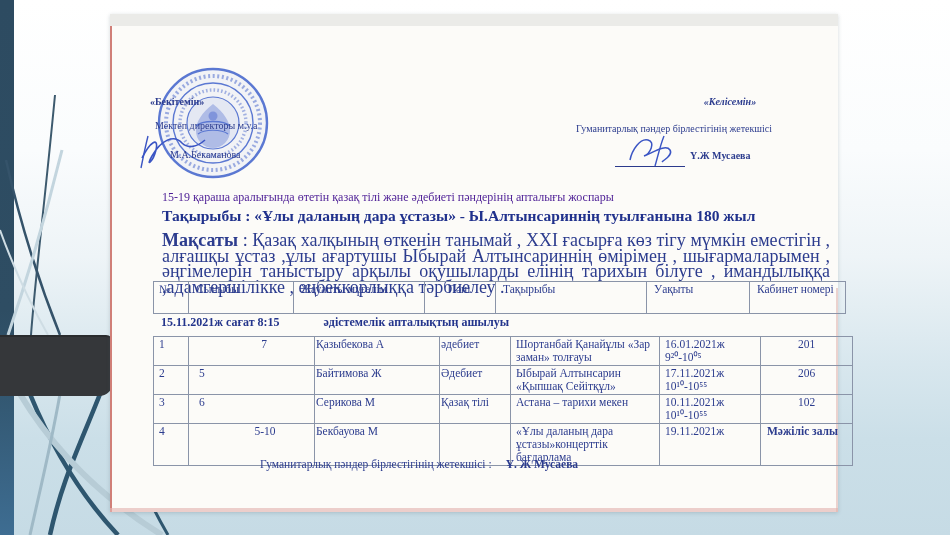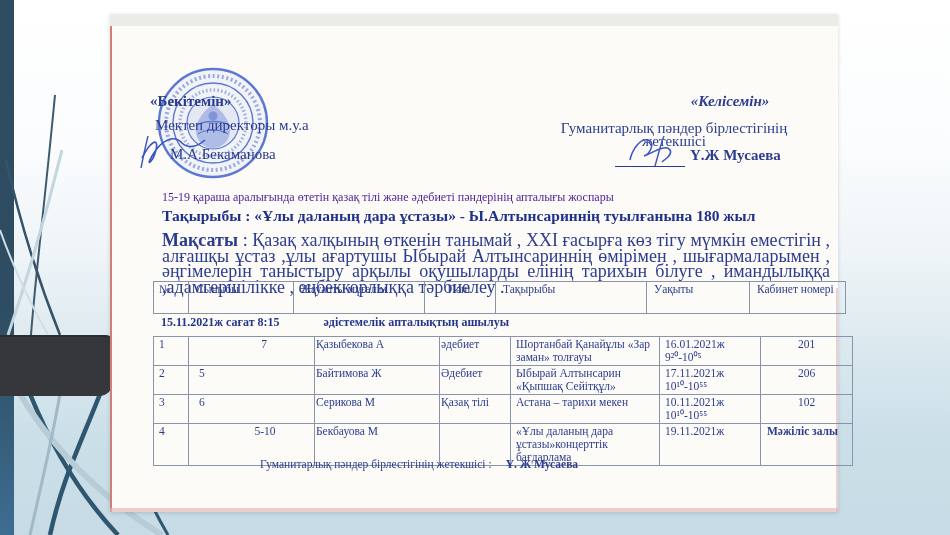--- a/index.html
+++ b/index.html
@@ -13,21 +13,21 @@
     border-top:2px solid #2a2c2e;border-radius:0 7px 14px 0;z-index:3;}
   .paper{position:absolute;left:110px;top:14px;width:728px;height:498px;background:#fcfbf8;
     z-index:4;box-shadow:0 1px 4px rgba(60,80,90,.22);color:#2c3c8e;}
   .paper-topstrip{position:absolute;top:0;left:0;right:0;height:12px;background:#ebebe8;}
   .paper-left-red{position:absolute;left:0;top:12px;bottom:0;width:2px;background:#c2554e;opacity:.75;}
   .paper-bottom-pink{position:absolute;left:0;right:0;bottom:0;height:4px;background:#e4b6b2;opacity:.65;}
   .paper-right-pink{position:absolute;right:0;top:55%;bottom:0;width:2px;background:#ddb0ac;opacity:.55;}
   .abs{position:absolute;}
   .seal{left:46px;top:52px;width:114px;height:114px;}
   .sig{pointer-events:none;}
-  .t-s{font-size:15px;line-height:13px;}
+  .t-s{font-size:10px;line-height:13px;}
   .bold{font-weight:bold;}
   .center{text-align:center;}
   .plan-line{left:52px;top:176px;font-size:12px;font-weight:normal;color:#4c1d95;white-space:nowrap;}
   .doc-title{left:52px;top:193px;font-size:15.5px;font-weight:bold;color:#20318c;white-space:nowrap;}
   .goal{left:52px;top:219px;width:668px;font-size:18px;line-height:15.5px;color:#2c3c8e;text-align:justify;}
   .sig-line{border-bottom:1.2px solid #2b3a8c;}
   .doc-table{border-collapse:collapse;table-layout:fixed;width:637px;font-size:11.5px;line-height:13px;color:#2c3c8e;}
   .doc-table td{border:1px solid #8a94a8;vertical-align:top;padding:1px 3px;overflow:hidden;}
   .doc-table td:nth-child(1){width:26px;padding-left:5px;}
   .doc-table td:nth-child(2){width:94px;}

